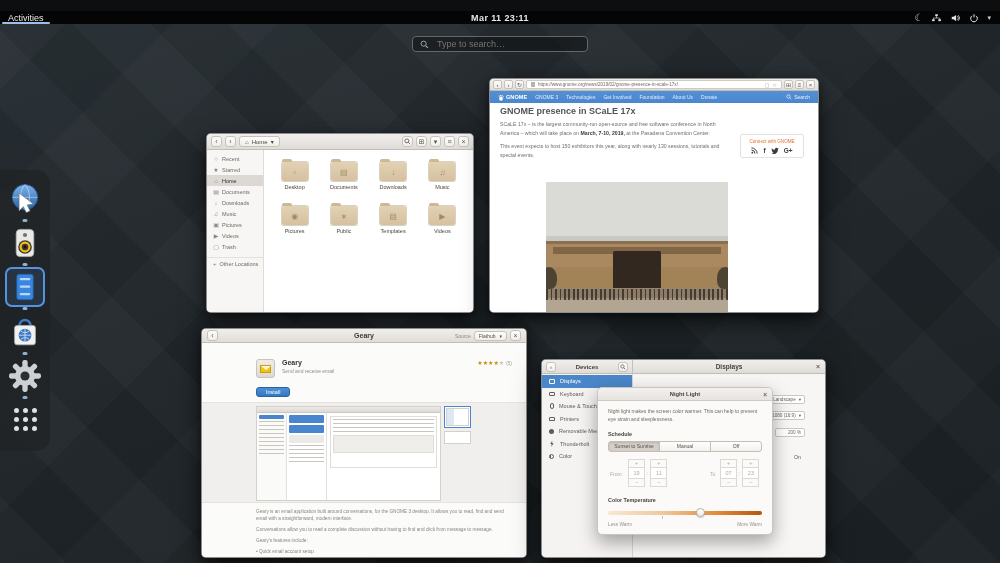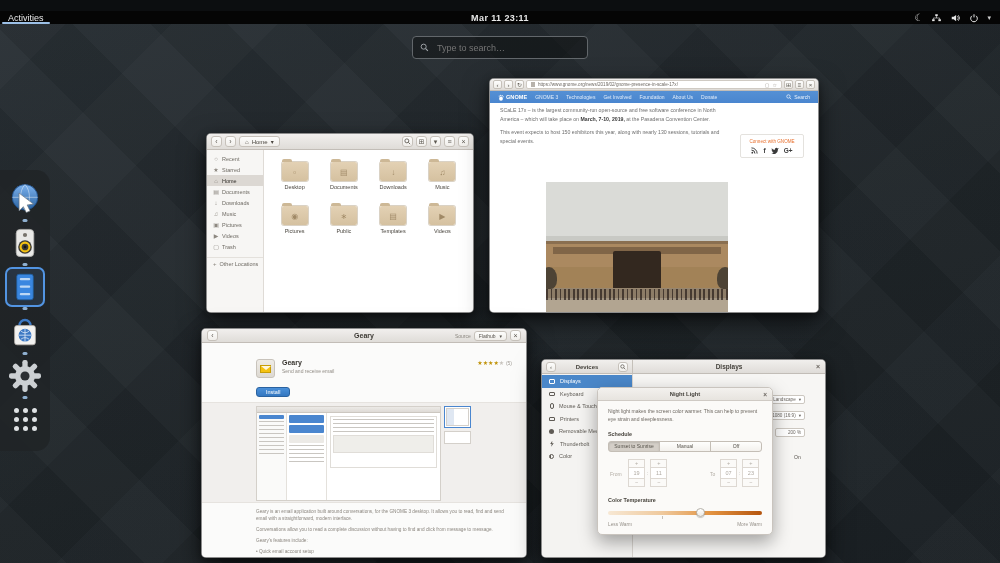--- a/index.html
+++ b/index.html
@@ -13,21 +13,21 @@
   
   .topbar{position:absolute;top:0;left:0;right:0;height:13px;background:#050505;display:flex;align-items:center;color:#e8e8e8;font-size:9px;z-index:50;}
   .activities{position:relative;height:100%;display:flex;align-items:center;padding:0 8px;cursor:pointer;}
   .activities .hot{position:absolute;left:2px;right:2px;bottom:0;height:2px;background:#9cc0e7;border-radius:1px;}
   .clock{position:absolute;left:50%;transform:translateX(-50%);font-weight:bold;letter-spacing:.4px;}
   .sysicons{margin-left:auto;display:flex;align-items:center;gap:8px;padding-right:9px;height:100%;}
   .sysicons svg{display:block;}
   .sysicons .moon{font-size:10px;line-height:10px;color:#e8e8e8;}
   .sysicons .caret{font-size:7px;color:#cfcfcf;}
   
-  .search{position:absolute;left:412px;top:25px;width:176px;height:23px;background:rgba(8,10,12,.45);border:1px solid #62676b;border-radius:4px;display:flex;align-items:center;padding:0 7px;z-index:40;}
+  .search{position:absolute;left:412px;top:25px;width:176px;height:16px;background:rgba(8,10,12,.45);border:1px solid #62676b;border-radius:4px;display:flex;align-items:center;padding:0 7px;z-index:40;}
   .search input{flex:1;background:transparent;border:0;outline:0;color:#a7acb0;font-size:9px;font-family:inherit;}
   .search svg{margin-right:6px;flex:none;}
   
   .dash{position:absolute;left:0;top:159px;width:50px;height:281px;background:rgba(32,35,38,.82);border-radius:0 14px 14px 0;display:flex;flex-direction:column;align-items:center;justify-content:space-between;padding:9px 0 11px;z-index:40;}
   .ditem{position:relative;width:40px;height:40px;display:flex;align-items:center;justify-content:center;cursor:pointer;border-radius:7px;}
   .ditem.active{box-shadow:0 0 0 2px #5294e2 inset;background:rgba(82,148,226,.14);}
   .ddot{position:absolute;bottom:-3px;left:50%;transform:translateX(-50%);width:5px;height:3px;border-radius:2px;background:#8fb0d0;}
   .appgrid{display:grid;grid-template-columns:repeat(3,5px);grid-gap:4px;}
   .appgrid i{width:5px;height:5px;border-radius:50%;background:#dfe2e4;display:block;}
   
@@ -429,20 +429,21 @@
       <span class="navitem">Donate</span>
       <span class="gsearch">
         <svg width="6" height="6" viewBox="0 0 16 16">
             <circle cx="6.5" cy="6.5" r="4.5" fill="none" stroke="#eaf2fc" stroke-width="2"></circle>
             <path d="M10 10l4 4" stroke="#eaf2fc" stroke-width="2"></path>
           </svg>
         <span>Search</span>
       </span>
     </div>
     <div class="web-body">
+      <div class="art-h1">GNOME presence in SCaLE 17x</div>
       <p class="art-p"><span>SCaLE 17x – is the largest community-run open-source and free software conference in North America – which will take place on </span><b>March, 7-10, 2019,</b><span> at the Pasadena Convention Center.</span></p>
       <p class="art-p">This event expects to host 150 exhibitors this year, along with nearly 130 sessions, tutorials and special events.</p>
       <div class="connect">
         <div class="ct">Connect with GNOME</div>
         <div class="row">
           <svg width="7" height="7" viewBox="0 0 16 16">
               <circle cx="3" cy="13" r="2" fill="#3a3a3a"></circle>
               <path d="M1 7a8 8 0 0 1 8 8M1 2a13 13 0 0 1 13 13" stroke="#3a3a3a" fill="none" stroke-width="2.2"></path>
             </svg>
           <span>f</span>

